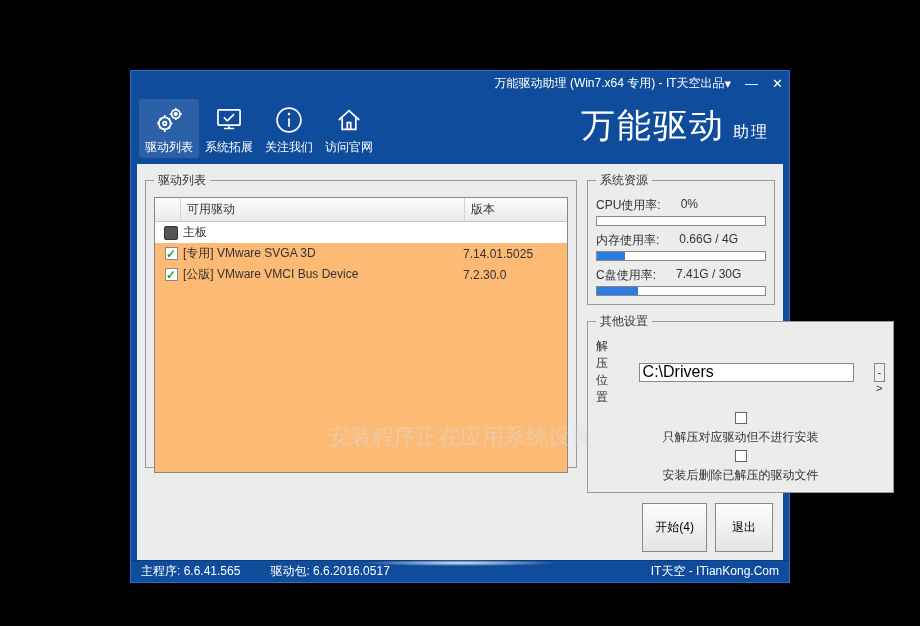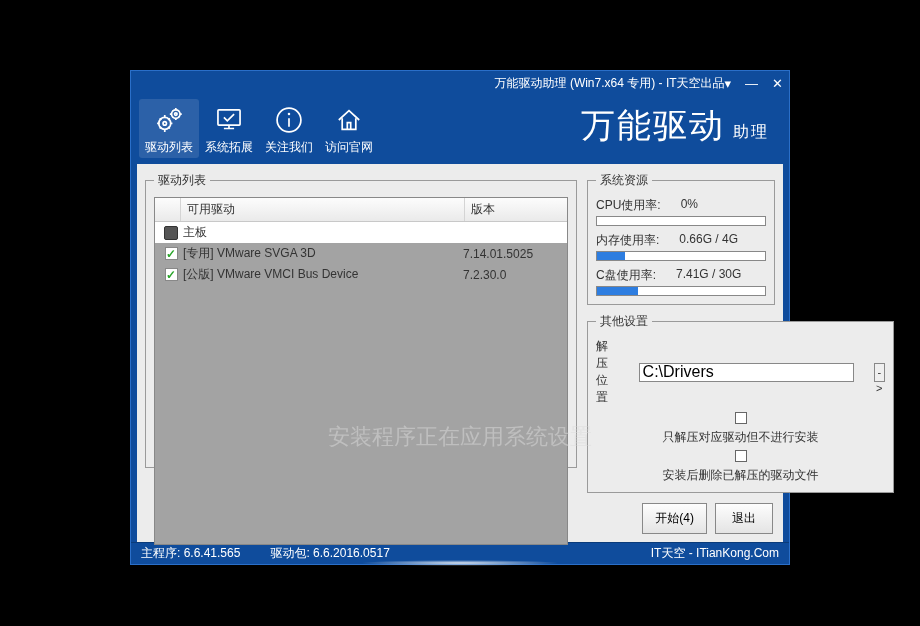--- a/index.html
+++ b/index.html
@@ -50,21 +50,21 @@
     }
     fieldset { 
       border: 1px solid #9a9a9a; padding: 8px; background:#ececec;
     }
     legend { padding: 0 4px; color:#333; font-size:12px;}
     
     .left { flex: 1; }
     .right { width: 188px; display:flex; flex-direction:column; gap: 8px;}
     
     .driver-box { height: 296px; }
-    .table-wrap { border:1px solid #888; background:#a3a3a3; height: 348px; }
+    .table-wrap { border:1px solid #888; background:#fdba74; height: 276px; }
     .thead { 
       display:flex; background: linear-gradient(#fcfcfc,#eaeaea);
       border-bottom:1px solid #c8c8c8; font-size:12px; color:#333;
     }
     .th { padding: 3px 6px; border-right:1px solid #d4d4d4; }
     .th-chk { width: 26px; }
     .th-name { flex:1; }
     .th-ver { width: 102px; border-right:none;}
     .tbody { font-size:12px; color:#333; }
     .tr { display:flex; align-items:center; padding: 2px 4px; }
@@ -83,21 +83,21 @@
     
     .setting-row { display:flex; align-items:center; gap:20px; font-size:12px; color:#333; margin-bottom:6px;}
     .path-input { flex:1; border:1px solid #888; background:#fff; padding:1px 3px; font-size:16px; height:19px;}
     .browse { width:22px; text-align:center; border:1px solid #888; background:#efefef; height:19px; font-size:11px; line-height:16px;}
     .chkrow { display:flex; align-items:center; gap:5px; font-size:12px; color:#333; margin-top:4px;flex-direction:column;}
     .chkbox { width:12px; height:12px; border:1px solid #666; background:#fff;}
     
     .buttons { display:flex; justify-content:flex-end; gap:8px; padding: 2px 2px 0 0;}
     .btn { 
       border:1px solid #888; background: linear-gradient(#fdfdfd,#e4e4e4);
-      padding: 6px 12px; font-size:12px; cursor:pointer; min-width: 58px; text-align:center;
+      padding: 15px 12px; font-size:12px; cursor:pointer; min-width: 58px; text-align:center;
     }
     
     .statusbar { 
       background:#0f4c9c; color:#fff; height:22px; 
       display:flex; align-items:center; justify-content:space-between;
       padding: 0 10px; font-size:12px; margin-top:0;
       border-top: 1px solid #0a3b7a;
     }
     .statusbar .left-status { display:flex; gap: 30px;}
     

